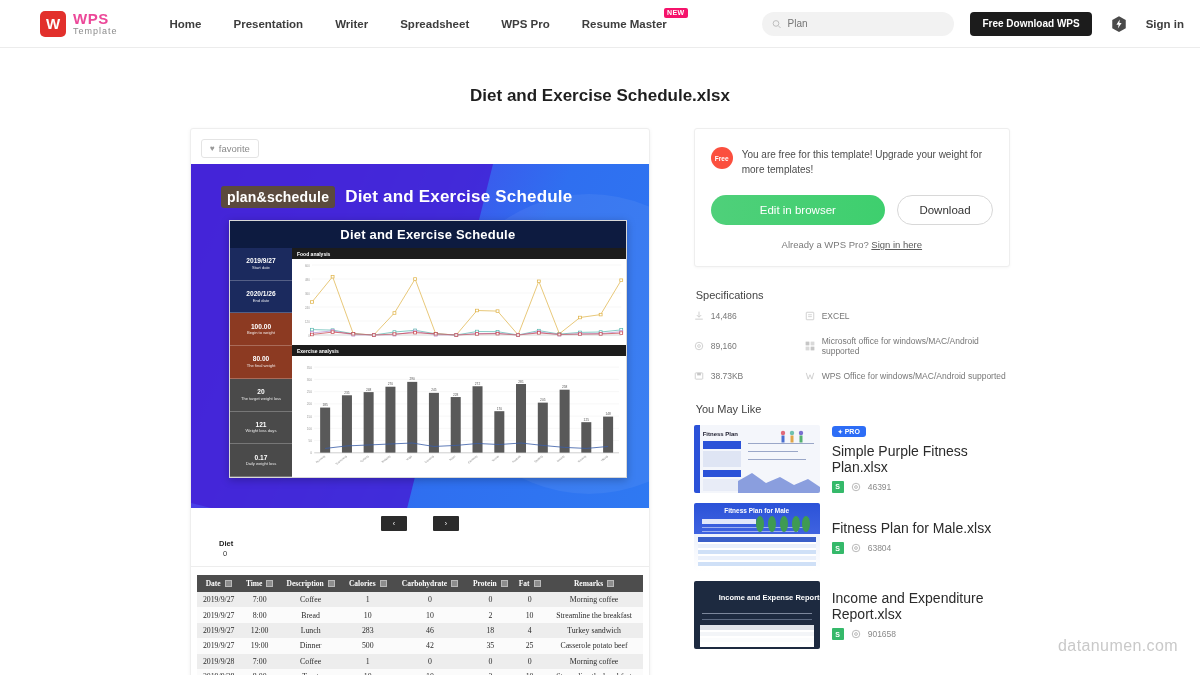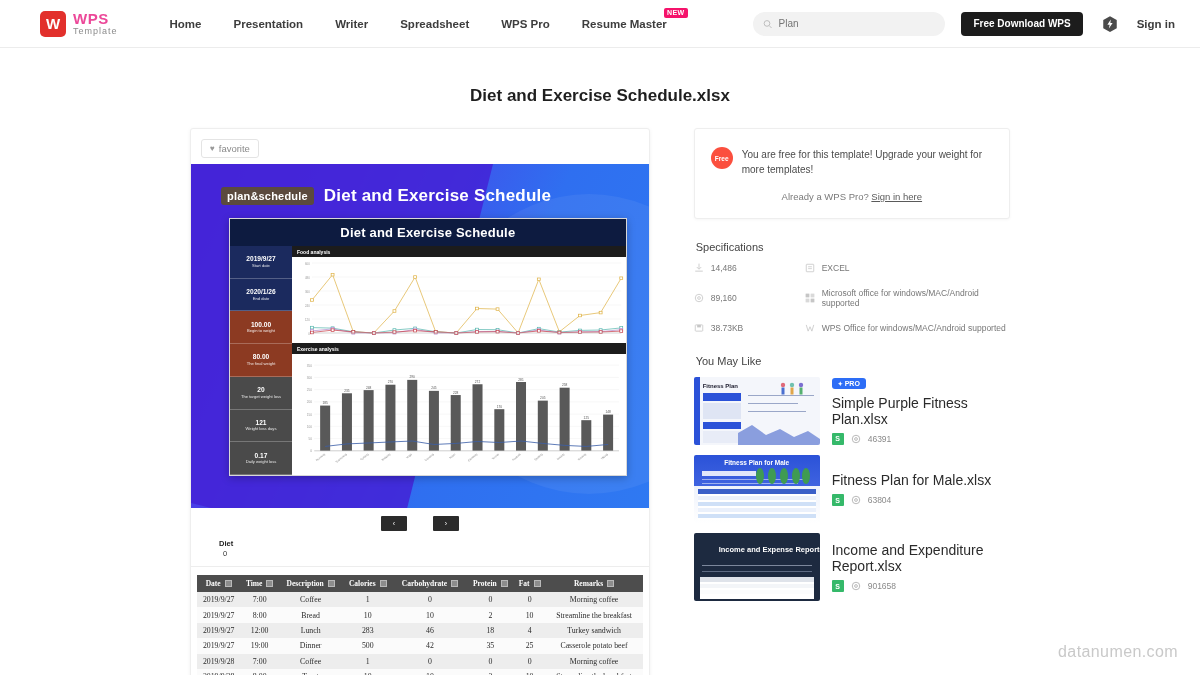--- a/index.html
+++ b/index.html
@@ -36,21 +36,21 @@
     cursor: pointer; position: relative; white-space: nowrap;
   }
   .badge-new {
     position: absolute; top: -10px; right: -21px;
     background: #f5136b; color: #fff;
     font-size: 7px; font-weight: 700;
     padding: 1.5px 3.5px; border-radius: 2px; letter-spacing: .3px;
   }
 
   .header-right {
-    margin-left: auto; margin-right: 25px;
+    margin-left: auto; margin-right: 16px;
     display: flex; align-items: center; gap: 16px;
   }
   .search-box {
     width: 192px; height: 24px; border-radius: 12px;
     background: #f2f2f2; display: flex; align-items: center;
     padding: 0 10px; gap: 6px;
   }
   .search-box input {
     border: none; background: transparent; outline: none;
     font-size: 10px; color: #999; font-family: "Liberation Sans", sans-serif;
@@ -113,21 +113,21 @@
     content:""; position:absolute; right:-90px; top:30px;
     width: 300px; height: 300px; border-radius: 50%;
     background: rgba(255,255,255,.06);
   }
   .cover-head {
     position: relative; z-index: 3;
     display: flex; align-items: center; gap: 10px;
     padding: 22px 0 0 30px;
   }
   .cover-tag {
-    background: #5b4a3e; color: #fff; font-size: 11px; font-weight: 700;
+    background: #5b4a3e; color: #fff; font-size: 14px; font-weight: 700;
     padding: 3px 6px; border-radius: 3px; letter-spacing: .2px;
   }
   .cover-title { color: #fff; font-size: 17px; font-weight: 700; letter-spacing: .2px; }
 
   
   .sheet {
     position: relative; z-index: 3;
     margin: 12px 22px 0 38px; background: #fff;
     border: 1px solid #d8d8d8; height: 258px;
     display: flex; flex-direction: column; overflow: hidden;
@@ -249,21 +249,21 @@
   }
   .ymviews { font-size: 8.5px; color: #8a8a8a; text-align: center; }
 
   
   .th1 { background: #f4f6fb; }
   .th2 { background: linear-gradient(180deg,#2b52d8 0%,#3f63e0 46%,#eef2fb 46%,#ffffff 100%); }
   .th3 { background: #1d2a40; }
   .th-label { position: absolute; font-weight: 700; }
 
   .watermark {
-    position: absolute; right: 22px; bottom: 14px;
+    position: absolute; right: 22px; bottom: 20px;
     font-size: 16px; color: #c9c9c9; letter-spacing: .4px;
   }
 </style>
 </head>
 <body>
 
 <div class="header">
   <div class="logo-wrap">
     <div class="logo-mark">W</div>
     <div class="logo-text">
@@ -599,20 +599,24 @@
       </table>
     </div>
   </div>
 
   <div class="side">
     <div class="panel">
       <div class="free-row">
         <div class="free-chip">Free</div>
         <div class="free-text">You are free for this template! Upgrade your weight for more templates!</div>
       </div>
+      <div class="cta-row">
+        <button class="btn-edit">Edit in browser</button>
+        <button class="btn-dl">Download</button>
+      </div>
       <div class="pro-line">
         <span>Already a WPS Pro?</span>
         <a>Sign in here</a>
       </div>
     </div>
 
     <div class="sec-title">Specifications</div>
     <div class="specs">
       <div class="spec-cell">
         <svg class="spec-ico" viewBox="0 0 16 16">

